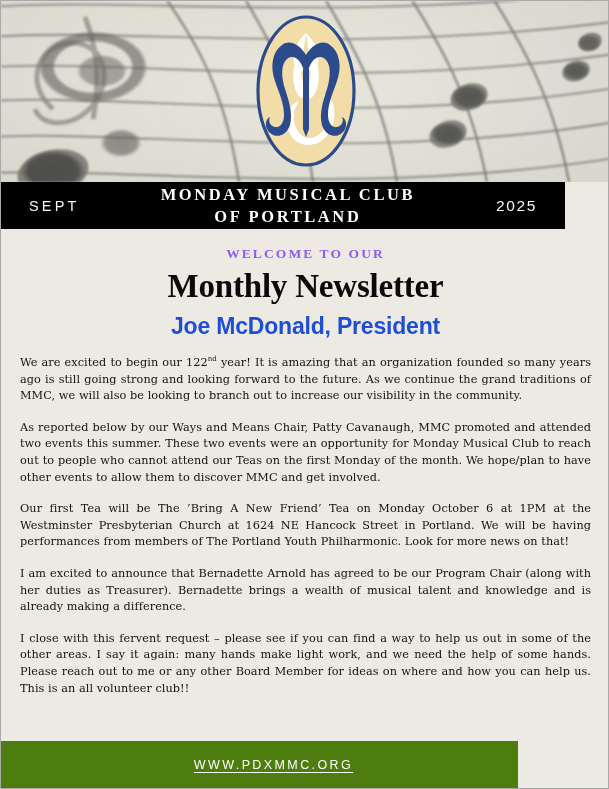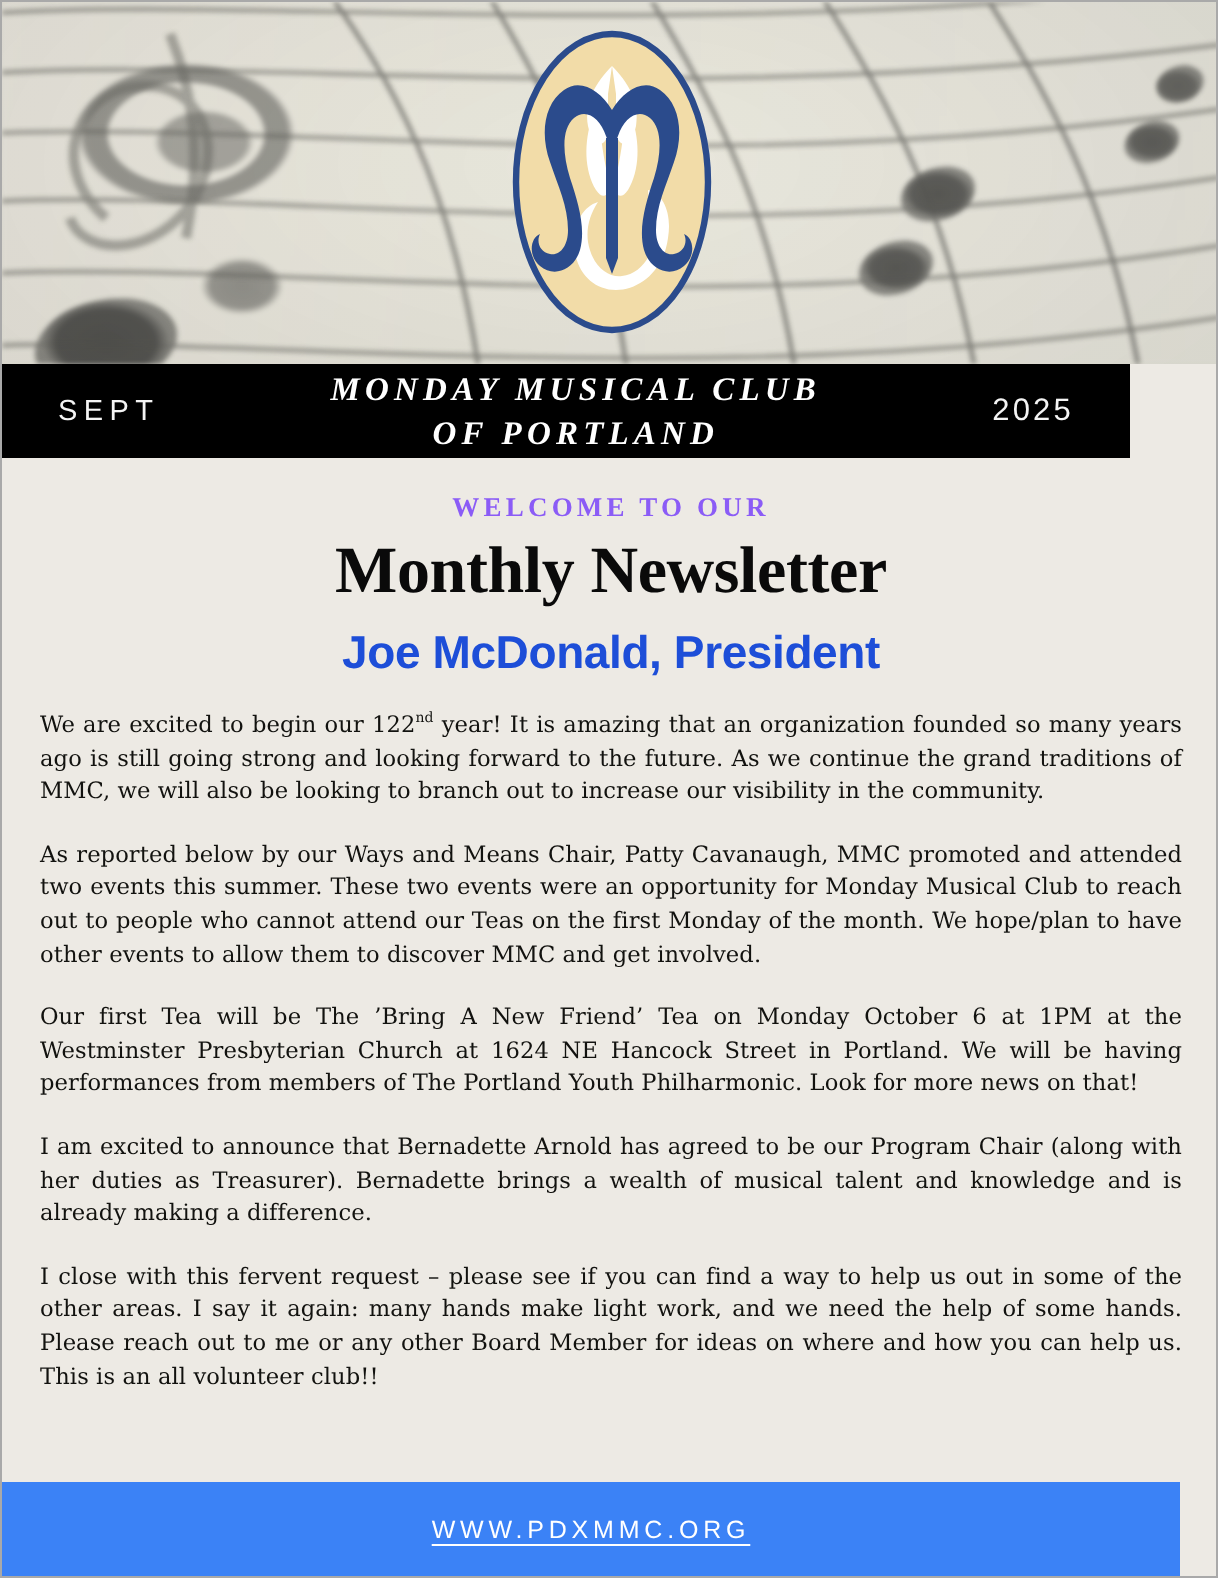--- a/index.html
+++ b/index.html
@@ -83,21 +83,20 @@
     font-family: "Liberation Sans", sans-serif;
     font-size: 14.5px;
     letter-spacing: 3.2px;
     color: #f4f4f4;
     white-space: nowrap;
   }
   .banner-title {
     flex: 1;
     text-align: center;
     font-family: "Liberation Serif", serif;
-    font-style: italic;
     font-weight: bold;
     font-size: 16.5px;
     letter-spacing: 2.6px;
     line-height: 1.28;
     color: #ffffff;
   }
   .banner-year {
     font-family: Liberation Sans, sans-serif;
     font-size: 15.5px;
     letter-spacing: 1.6px;
@@ -160,26 +159,27 @@
     font-size: 0.62em;
     vertical-align: super;
     line-height: 0;
   }
 
   
   .footer {
     position: absolute;
     left: 0;
     bottom: 0;
-    width: 589px;
+    width: 489px;
     height: 47px;
-    background: #3b82f6;
+    background: #4d7c0f;
     display: flex;
     align-items: center;
     justify-content: center;
+    padding-left: 28px;
   }
   .footer-url {
     font-family: "Liberation Sans", sans-serif;
     font-size: 12.5px;
     letter-spacing: 2.4px;
     color: #ffffff;
     text-decoration: underline;
     text-underline-offset: 3px;
   }
 </style>

